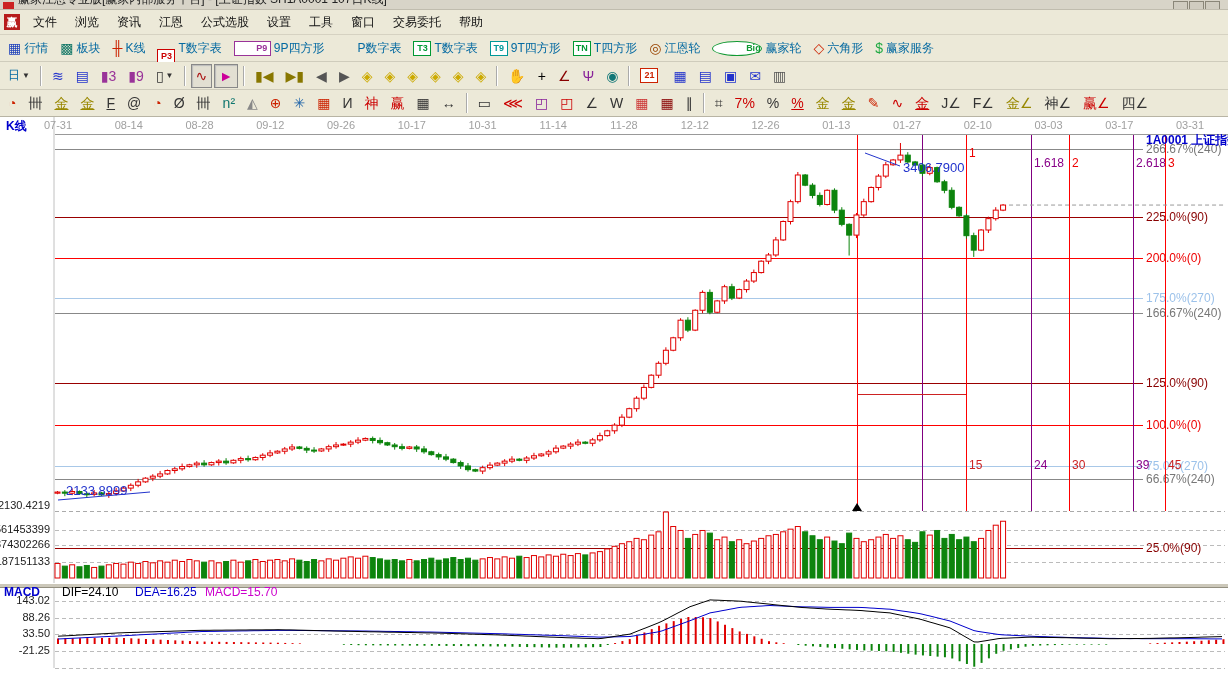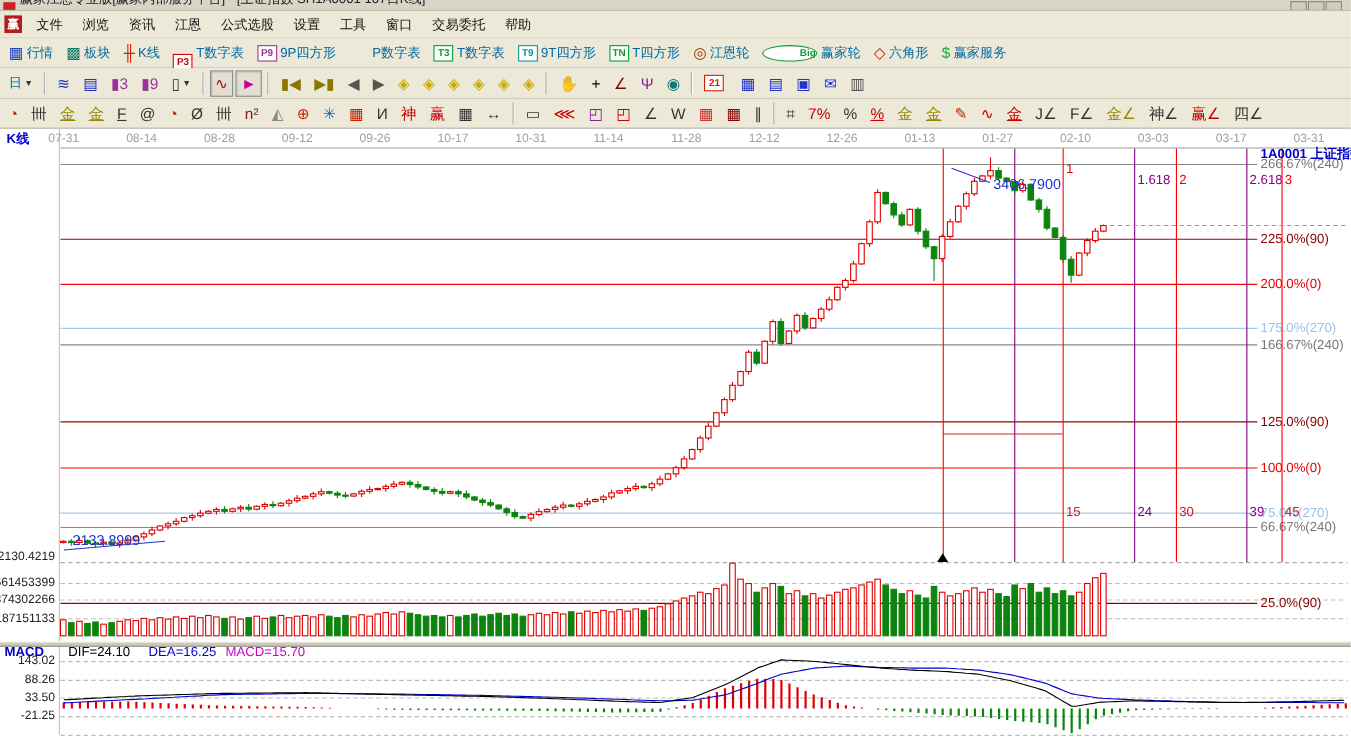--- a/index.html
+++ b/index.html
@@ -65,21 +65,21 @@
     </span>
     <span class="tbbtn">
       <span class="tbglyph" style="color: rgb(204, 34, 0);">╫</span>
       <span class="tblabel">K线</span>
     </span>
     <span class="tbbtn">
       <span class="tbbadge" style="border-color: rgb(204, 0, 0); color: rgb(204, 0, 0); margin-top: 16px;">P3</span>
       <span class="tblabel">T数字表</span>
     </span>
     <span class="tbbtn">
-      <span class="tbbadge" style="border-color: rgb(153, 51, 153); color: rgb(153, 51, 153);">P9</span>
+      <span class="tbbadge" style="border-color: rgb(153, 51, 153); color: rgb(153, 51, 153); padding-left: 19px;">P9</span>
       <span class="tblabel">9P四方形</span>
     </span>
     <span class="tbbtn">
       <span class="tbbadge" style="border-color: rgb(204, 0, 0); color: rgb(204, 0, 0); margin-top: 48px;">PN</span>
       <span class="tblabel">P数字表</span>
     </span>
     <span class="tbbtn">
       <span class="tbbadge" style="border-color: rgb(0, 153, 51); color: rgb(0, 153, 51);">T3</span>
       <span class="tblabel">T数字表</span>
     </span>
@@ -226,21 +226,21 @@
     <span class="tbbtn">
       <span class="tbglyph solo" style="color: rgb(204, 34, 0);">◔</span>
     </span>
     <span class="tbbtn">
       <span class="tbglyph solo" style="color: rgb(51, 51, 51);">Ø</span>
     </span>
     <span class="tbbtn">
       <span class="tbglyph solo" style="color: rgb(51, 51, 51);">卌</span>
     </span>
     <span class="tbbtn">
-      <span class="tbglyph solo" style="color: #7f1d1d;">n²</span>
+      <span class="tbglyph solo" style="color: #0f766e;">n²</span>
     </span>
     <span class="tbbtn">
       <span class="tbglyph solo" style="color: rgb(136, 136, 136);">◭</span>
     </span>
     <span class="tbbtn">
       <span class="tbglyph solo" style="color: rgb(204, 34, 0);">⊕</span>
     </span>
     <span class="tbbtn">
       <span class="tbglyph solo" style="color: rgb(34, 102, 170);">✳</span>
     </span>

